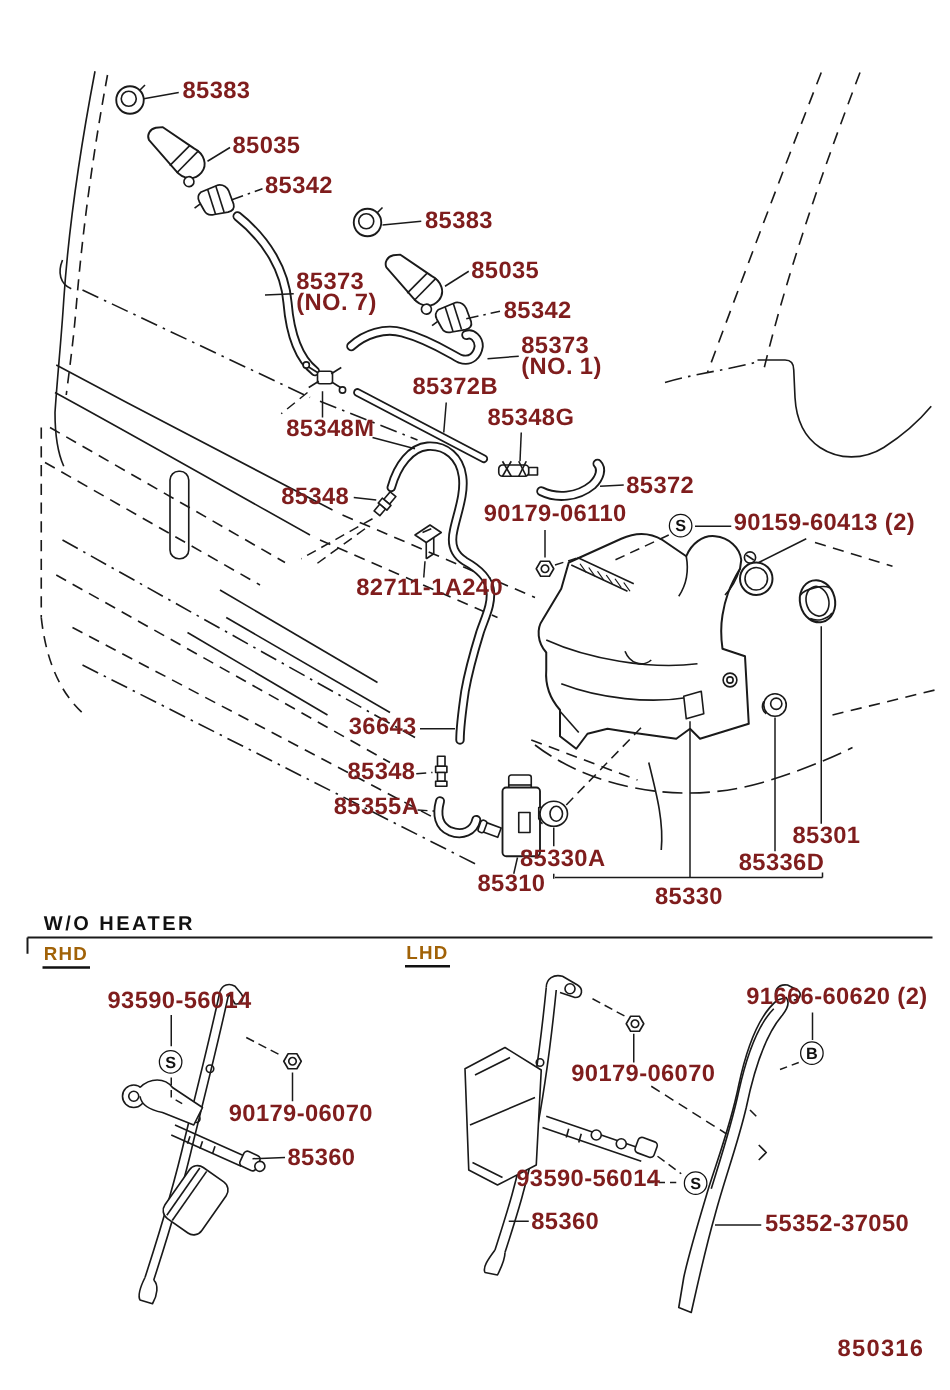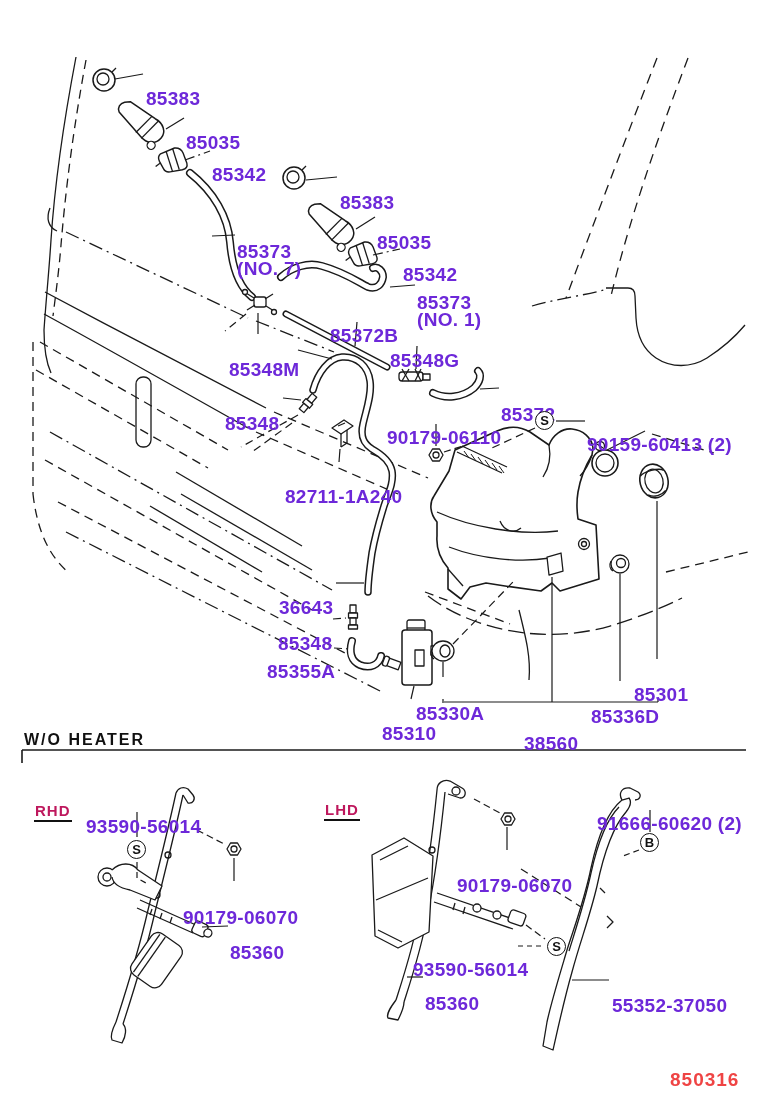--- a/index.html
+++ b/index.html
@@ -1,29 +1,29 @@
 <!DOCTYPE html>
 <html><head>
 <meta charset="utf-8">
 <style>
   html,body{margin:0;padding:0;background:#e8e8e8;}
   .stage{position:relative;width:760px;height:1112px;background:#fff;overflow:hidden;
          font-family:"Liberation Sans",sans-serif;}
   .stage svg{position:absolute;left:0;top:0;}
-  .lbl{position:absolute;font:bold 19px "Liberation Sans",sans-serif;color:#6d28d9;
-       white-space:nowrap;letter-spacing:.3px;line-height:17px;margin-top:26px;}
+  .lbl{position:absolute;font:bold 19px "Liberation Sans",sans-serif;color:#7f1d1d;
+       white-space:nowrap;letter-spacing:.3px;line-height:17px;}
   .lbl .ln{display:block;}
   .hdr{position:absolute;font:bold 16px "Liberation Sans",sans-serif;color:#111;
        letter-spacing:2px;white-space:nowrap;}
-  .variant{position:absolute;font:bold 15px "Liberation Sans",sans-serif;color:#be185d;
-       letter-spacing:1px;border-bottom:2.5px solid #111;padding:0 1px 1px 1px;margin-top:47px;}
+  .variant{position:absolute;font:bold 15px "Liberation Sans",sans-serif;color:#a16207;
+       letter-spacing:1px;border-bottom:2.5px solid #111;padding:0 1px 1px 1px;}
   .marker{position:absolute;width:19px;height:19px;border:1.8px solid #111;border-radius:50%;
        display:flex;align-items:center;justify-content:center;
        font:bold 13px "Liberation Sans",sans-serif;color:#111;background:#fff;box-sizing:border-box;}
-  .fig{position:absolute;font:bold 19px "Liberation Sans",sans-serif;color:#ef4444;letter-spacing:1px;}
+  .fig{position:absolute;font:bold 19px "Liberation Sans",sans-serif;color:#7f1d1d;letter-spacing:1px;}
 </style>
 </head>
 <body>
 
 <div class="stage">
 
 <svg width="760" height="1112" viewBox="0 0 760 1112" fill="none" stroke="#1a1a1a" stroke-width="1.3" stroke-linejoin="round">
 
   <g>
     <path d="M76,57 C64,120 55,180 51,240 C49,272 46,300 44,330 C44,348 46,362 51,373"></path>
@@ -359,27 +359,27 @@
   <div class="lbl" style="left:501px;top:380px">85372</div>
   <div class="lbl" style="left:225px;top:389px">85348</div>
   <div class="lbl" style="left:387px;top:403px">90179-06110</div>
   <div class="lbl" style="left:587px;top:410px">90159-60413 (2)</div>
   <div class="lbl" style="left:285px;top:462px">82711-1A240</div>
   <div class="lbl" style="left:279px;top:573px">36643</div>
   <div class="lbl" style="left:278px;top:609px">85348</div>
   <div class="lbl" style="left:267px;top:637px">85355A</div>
   <div class="lbl" style="left:416px;top:679px">85330A</div>
   <div class="lbl" style="left:382px;top:699px">85310</div>
-  <div class="lbl" style="left:524px;top:709px">38560</div>
+  <div class="lbl" style="left:524px;top:709px">85330</div>
   <div class="lbl" style="left:591px;top:682px">85336D</div>
   <div class="lbl" style="left:634px;top:660px">85301</div>
 
   <div class="marker" style="left:535px;top:411px">S</div>
 
-  <div class="hdr" style="left:24px;top:731px">W/O  HEATER</div>
+  <div class="hdr" style="left:35px;top:731px">W/O  HEATER</div>
   <div class="variant" style="left:34px;top:755px">RHD</div>
   <div class="variant" style="left:324px;top:754px">LHD</div>
 
   <div class="lbl" style="left:86px;top:792px">93590-56014</div>
   <div class="marker" style="left:127px;top:840px">S</div>
   <div class="lbl" style="left:183px;top:883px">90179-06070</div>
   <div class="lbl" style="left:230px;top:918px">85360</div>
 
   <div class="lbl" style="left:597px;top:789px">91666-60620 (2)</div>
   <div class="marker" style="left:640px;top:833px">B</div>

